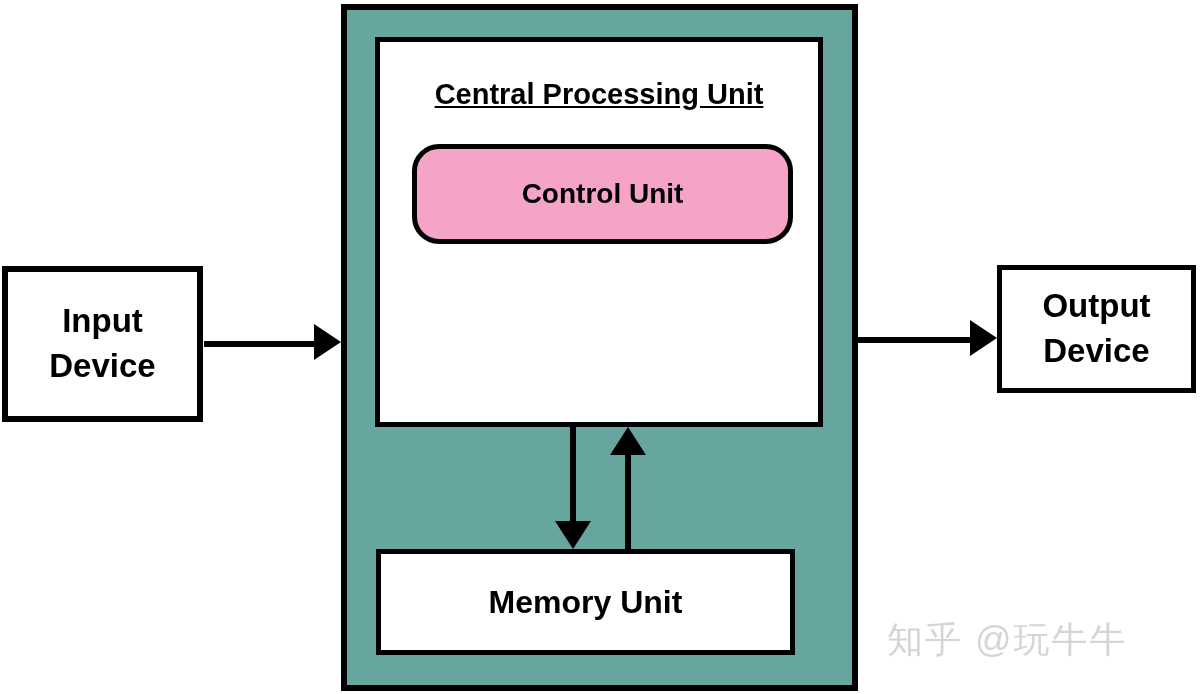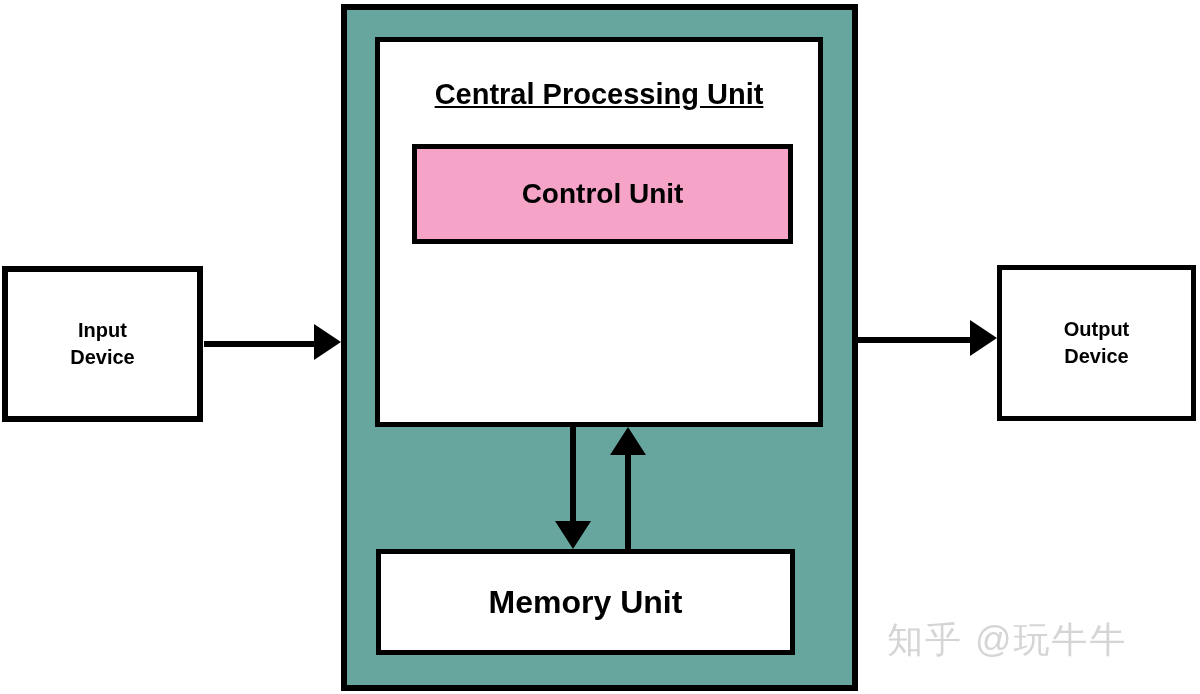--- a/index.html
+++ b/index.html
@@ -45,35 +45,35 @@
     font-size: 29px;
     font-weight: bold;
     text-align: center;
     width: 100%;
     text-decoration: underline;
   }
   .unit-box {
     background: var(--unit-fill, #F5A4C8);
     font-size: 28px;
   }
-  .control-box { left: 412px; top: 144px; width: 381px; height: 100px; }
+  .control-box { left: 412px; top: 144px; width: 381px; height: 100px; border-radius: 27px; }
   .alu-box     { left: 411px; top: 288px; width: 381px; height:  99px; }
   .memory-box {
     left: 376px; top: 549px;
     width: 419px; height: 106px;
     background: #ffffff;
     font-size: 32px;
   }
   .io-box {
     background: #ffffff;
-    font-size: 20px;
+    font-size: 33px;
     line-height: 1.35;
   }
   .input-box  { left: 2px;    top: 266px; width: 201px; height: 156px; border-width: 6px; }
-  .output-box { left: 997px;  top: 265px; width: 199px; height: 156px; }
+  .output-box { left: 997px;  top: 265px; width: 199px; height: 128px; }
 
   
   .arrow-part { position: absolute; }
   .stem { background: var(--line, #000000); }
   .head { width: 0; height: 0; }
 
   .arrow-in-stem  { left: 204px; top: 341px; width: 112px; height: 6px; }
   .arrow-in-head  { left: 314px; top: 324px;
                     border-left: 27px solid var(--line, #000000);
                     border-top: 18px solid transparent;

